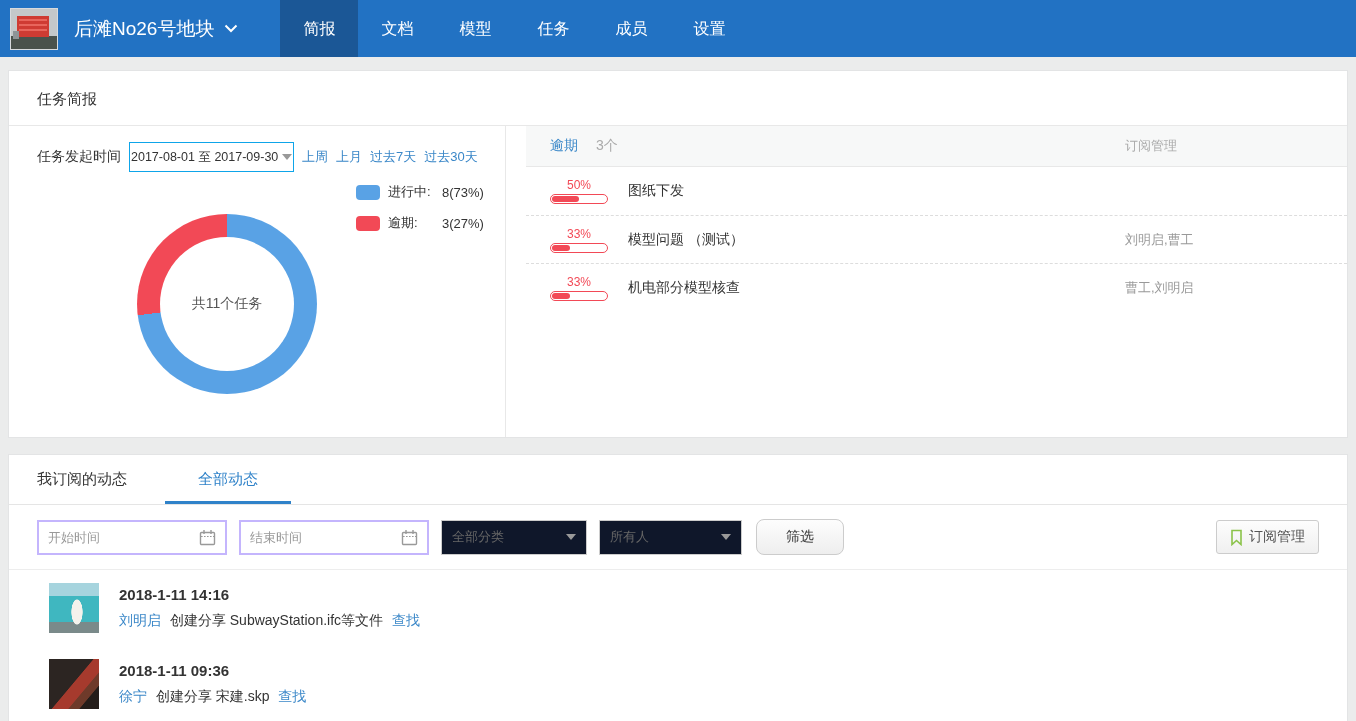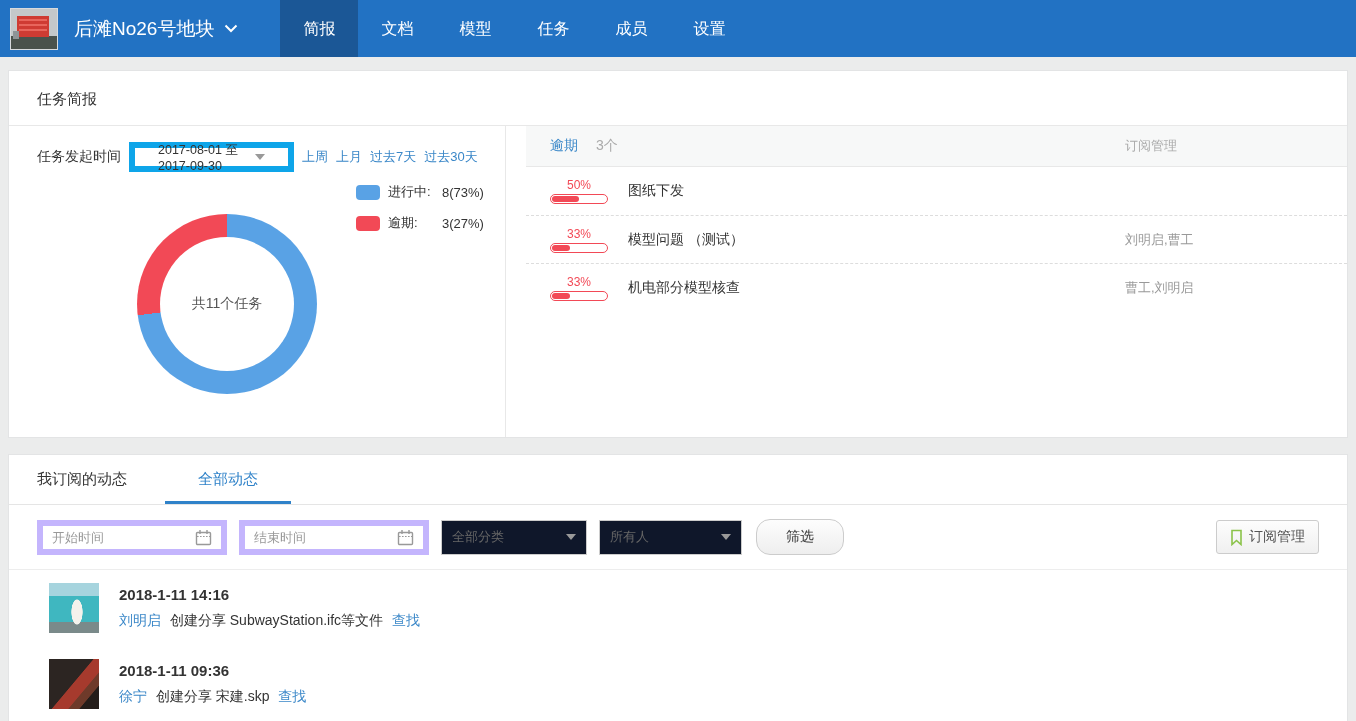--- a/index.html
+++ b/index.html
@@ -30,22 +30,22 @@
   .card-brief { margin-top:13px; height:368px; }
   .brief-title { height:55px; line-height:55px; padding-left:28px; font-size:15px; color:#333;
     border-bottom:1px solid #e8e8e8; }
   .brief-body { display:flex; height:311px;gap:20px; }
   .brief-left { width:497px; border-right:1px solid #e8e8e8; position:relative; }
   .brief-right { flex:1; }
 
   
   .date-filter { display:flex; align-items:center; padding:16px 0 0 28px; }
   .date-filter-label { font-size:14px; color:#333; }
-  .range-select { margin-left:8px; width:165px; height:30px; border:6px solid #0ea5e9; background:#fff;
-    display:flex; align-items:center; justify-content:space-between; padding:0 23px; cursor:pointer; }
+  .range-select { margin-left:8px; width:165px; height:30px; border:1px solid #0ea5e9; background:#fff;
+    display:flex; align-items:center; justify-content:space-between; padding:0 1px; cursor:pointer; }
   .range-select span { font-size:12.5px; color:#333; }
   .caret { width:0; height:0; border-left:5px solid transparent; border-right:5px solid transparent;
     border-top:6px solid #999; }
   .quick-link { font-size:13px; color:#3a87c8; margin-left:8px; text-decoration:none; cursor:pointer; white-space:nowrap; }
 
   
   .donut { position:absolute; left:128px; top:88px; width:180px; height:180px; border-radius:50%; }
   .donut::after { content:""; position:absolute; left:23px; top:23px; width:134px; height:134px;
     border-radius:50%; background:#fff; }
   .donut-center { position:absolute; left:128px; top:88px; width:180px; height:180px;
@@ -71,29 +71,29 @@
   .task-name { font-size:14px; color:#333; margin-left:20px; }
   .task-exec { margin-left:auto; width:198px; font-size:13px; color:#999; }
 
   
   .card-activity { margin-top:16px; height:310px; }
   .feed-tabs { height:50px; display:flex; align-items:stretch; padding-left:28px; border-bottom:1px solid #e5e5e5; }
   .feed-tab { font-size:15px; color:#333; line-height:47px; cursor:pointer; }
   .feed-tab.first { margin-right:38px; }
   .feed-tab.active { color:#2f82c9; padding:0 33px; border-bottom:3px solid #2f82c9; }
   .feed-filters { display:flex; align-items:center; padding:14px 28px; border-bottom:1px solid #ededed; }
-  .inp-wrap { width:190px; height:35px; border:6px solid #c4b5fd; display:flex; align-items:center;
+  .inp-wrap { width:190px; height:35px; border:2px solid #c4b5fd; display:flex; align-items:center;
     padding:0 9px; margin-right:12px; background:#fff; }
   .inp-wrap input { border:none; outline:none; flex:1; font-size:13px; color:#333;
     font-family:"Liberation Sans","DejaVu Sans",sans-serif; min-width:0; }
   .inp-wrap input::placeholder { color:#999; }
   .sel-wrap { width:146px; height:35px; border:1px solid #ccc; display:flex; align-items:center;
     justify-content:space-between; padding:0 10px; margin-right:12px; background:#0f172a; cursor:pointer; }
   .sel-wrap span { font-size:13px; color:#666; }
-  .btn-filter { width:88px; height:36px; border:1px solid #ccc; border-radius:14px;
+  .btn-filter { width:88px; height:36px; border:1px solid #ccc; border-radius:8px;
     background:linear-gradient(#fdfdfd,#eee); font-size:14px; color:#333; cursor:pointer; margin-left:2px;
     font-family:"Liberation Sans","DejaVu Sans",sans-serif; }
   .btn-subscribe { margin-left:auto; height:34px; border:1px solid #ccc; border-radius:3px;
     background:linear-gradient(#fdfdfd,#f0f0f0); display:flex; align-items:center; gap:6px;
     padding:0 13px; font-size:14px; color:#555; cursor:pointer;
     font-family:"Liberation Sans","DejaVu Sans",sans-serif; }
   .feed-item { display:flex; margin:13px 0 0 40px; }
   .feed-item + .feed-item { margin-top:26px; }
   .feed-avatar { width:50px; height:50px; flex:0 0 auto; }
   .feed-avatar.a1 { background:

